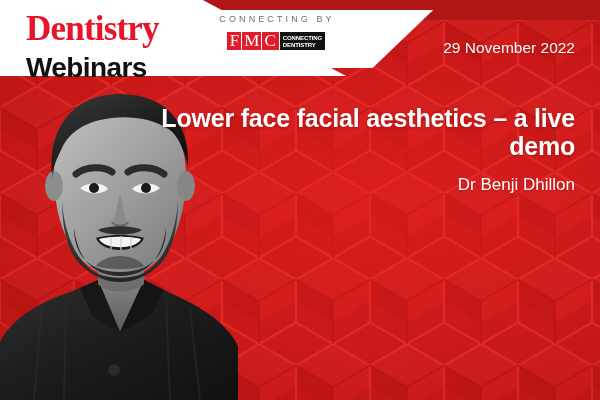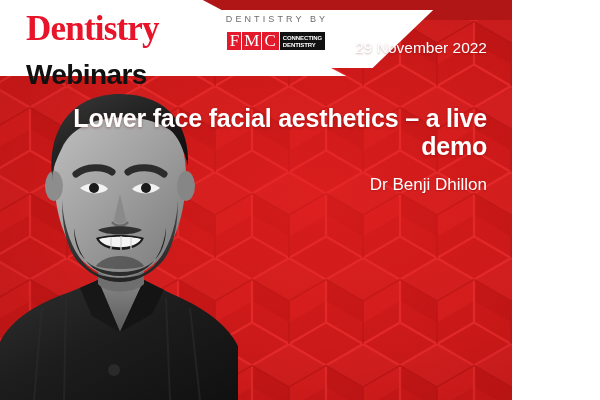--- a/index.html
+++ b/index.html
@@ -7,21 +7,21 @@
     margin: 0;
     padding: 0;
     background: #ffffff;
   }
   body {
     font-family: "Liberation Sans", sans-serif;
   }
 
   #banner {
     position: relative;
-    width: 512px;
+    width: 600px;
     height: 400px;
     overflow: hidden;
     background: #d01b1b;
   }
 
   
   .hex-bg {
     position: absolute;
     inset: 0;
     background-color: #cf1a1a;
@@ -97,21 +97,21 @@
     letter-spacing: -0.8px;
     display: block;
   }
   .logo-bottom {
     font-family: "Liberation Sans", sans-serif;
     font-weight: bold;
     font-size: 28px;
     color: #111111;
     letter-spacing: -0.6px;
     display: block;
-    margin-top: 15px;
+    margin-top: 8px;
   }
 
   
   .sponsor-wrap {
     position: absolute;
     left: 196px;
     top: 14px;
     width: 160px;
     z-index: 14;
     text-align: center;
@@ -255,21 +255,21 @@
   <div class="white-panel"></div>
   <div class="white-panel-join"></div>
   <div class="white-panel-right"></div>
 
   <div class="logo">
     <span class="logo-top">Dentistry</span>
     <span class="logo-bottom">Webinars</span>
   </div>
 
   <div class="sponsor-wrap">
-    <div class="sponsored-by">DENTISTRY BY</div>
+    <div class="sponsored-by">CONNECTING BY</div>
     <div class="fmc-logo">
       <span class="fmc-red">
         <span class="fmc-letter">F</span>
         <span class="fmc-letter">M</span>
         <span class="fmc-letter">C</span>
       </span>
       <span class="fmc-black">
         <span>CONNECTING</span>
         <span>DENTISTRY</span>
       </span>

